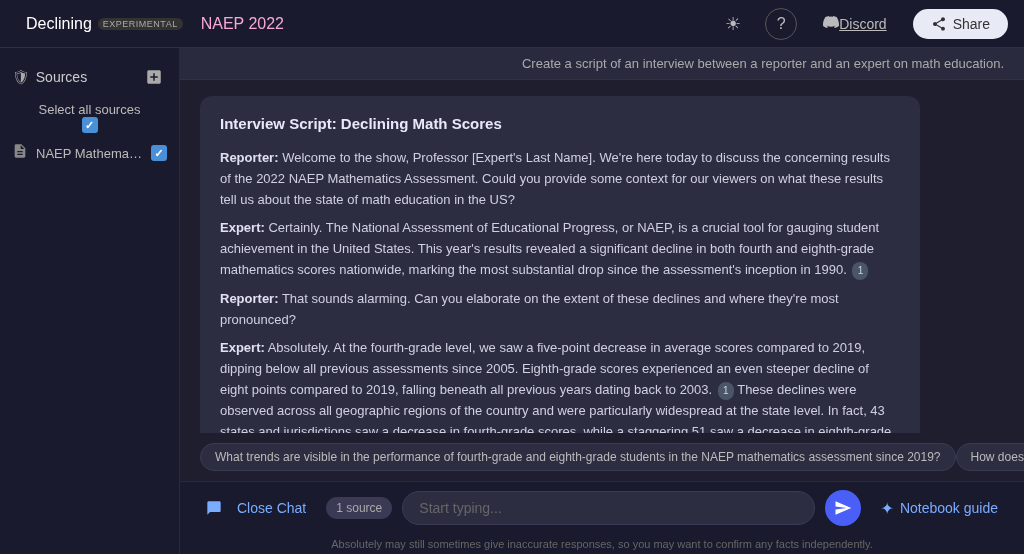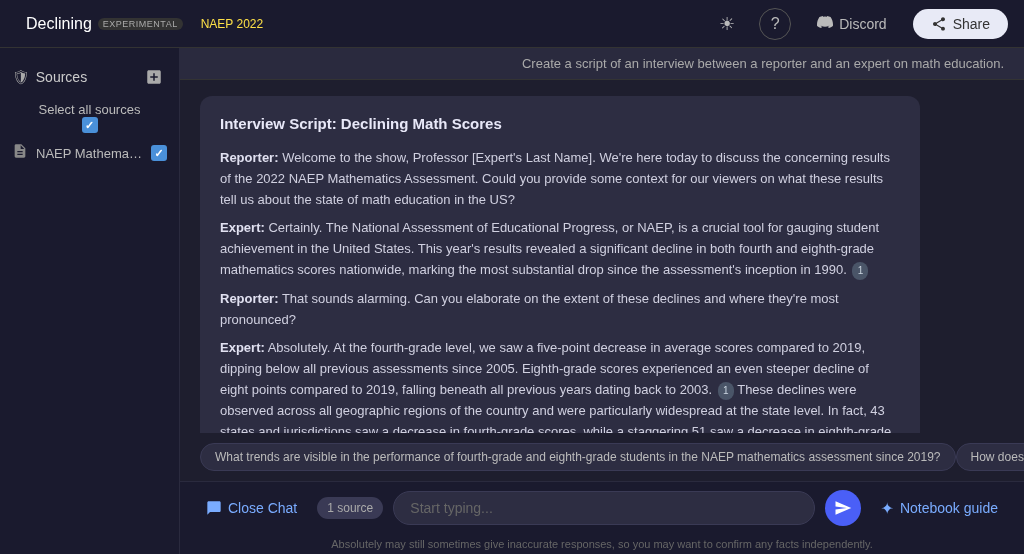--- a/index.html
+++ b/index.html
@@ -58,22 +58,22 @@
     .brand-badge {
       background: #333;
       color: #aaa;
       font-size: 9px;
       padding: 1px 5px;
       border-radius: 8px;
       text-transform: uppercase;
       letter-spacing: 0.5px;
     }
     .header-title {
-      color: #fde047;
-      font-size: 12px;
+      color: #f9a8d4;
+      font-size: 16px;
       font-weight: 400;
       margin-left: 8px;
     }
     .header-right {
       margin-left: auto;
       display: flex;
       align-items: center;
       gap: 16px;
     }
     .icon-btn {
@@ -89,24 +89,25 @@
       border-radius: 50%;
       font-size: 18px;
     }
     .discord-btn {
       background: none;
       border: none;
       color: #bbb;
       cursor: pointer;
       display: flex;
       align-items: center;
-      gap: 6px;
+      gap: 0;
       font-size: 14px;
       padding: 6px 10px;
       border-radius: 6px;
+      text-decoration: underline;
     }
     .share-btn {
       background: #e8eaf6;
       color: #333;
       border: none;
       border-radius: 20px;
       padding: 7px 18px;
       font-size: 14px;
       font-weight: 500;
       cursor: pointer;
@@ -309,21 +310,21 @@
       padding: 8px 16px;
       flex-shrink: 0;
     }
     .close-chat-btn {
       background: none;
       border: none;
       color: #7aacff;
       cursor: pointer;
       display: flex;
       align-items: center;
-      gap: 6px;
+      gap: 15px;
       font-size: 14px;
       padding: 6px 10px;
       border-radius: 6px;
       white-space: nowrap;
     }
     .source-count-badge {
       background: #3a3a55;
       color: #aaa;
       border-radius: 12px;
       font-size: 12px;

